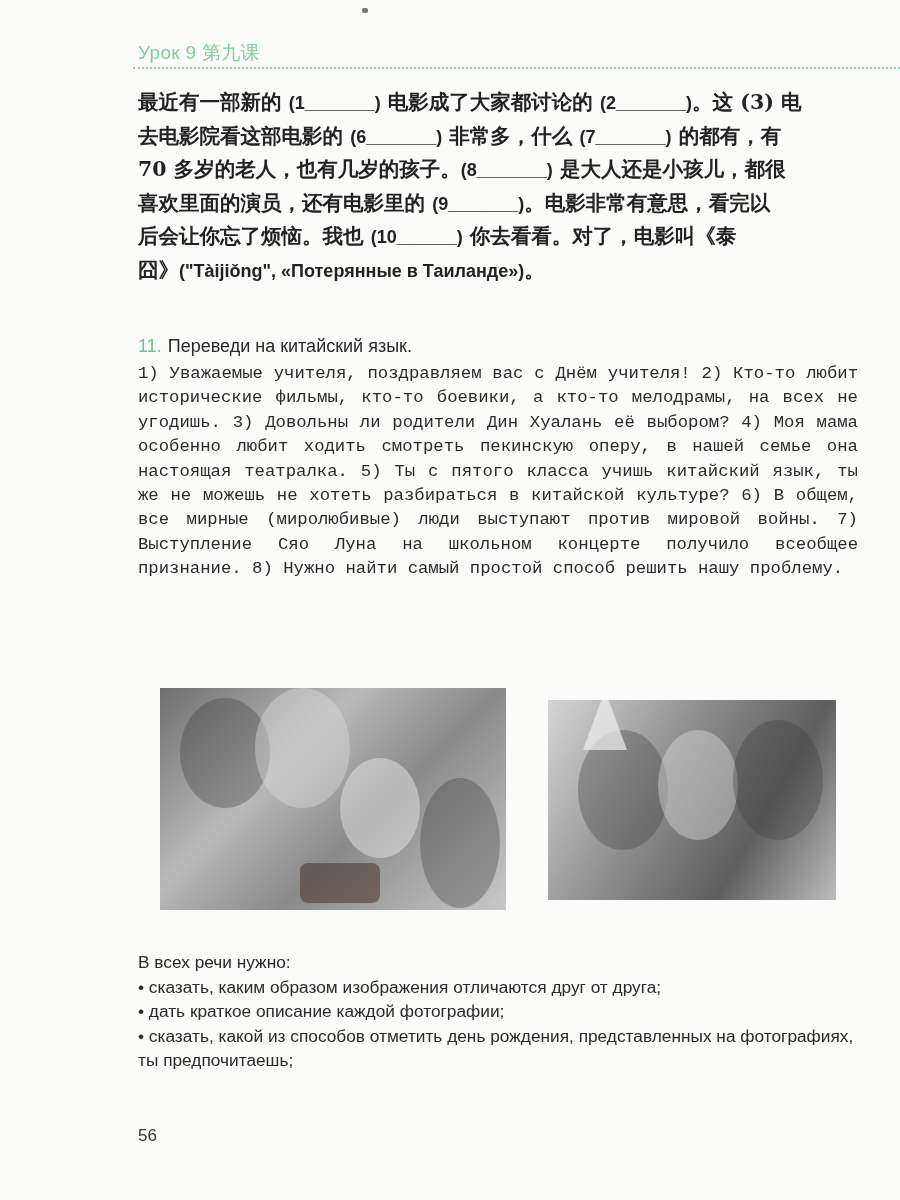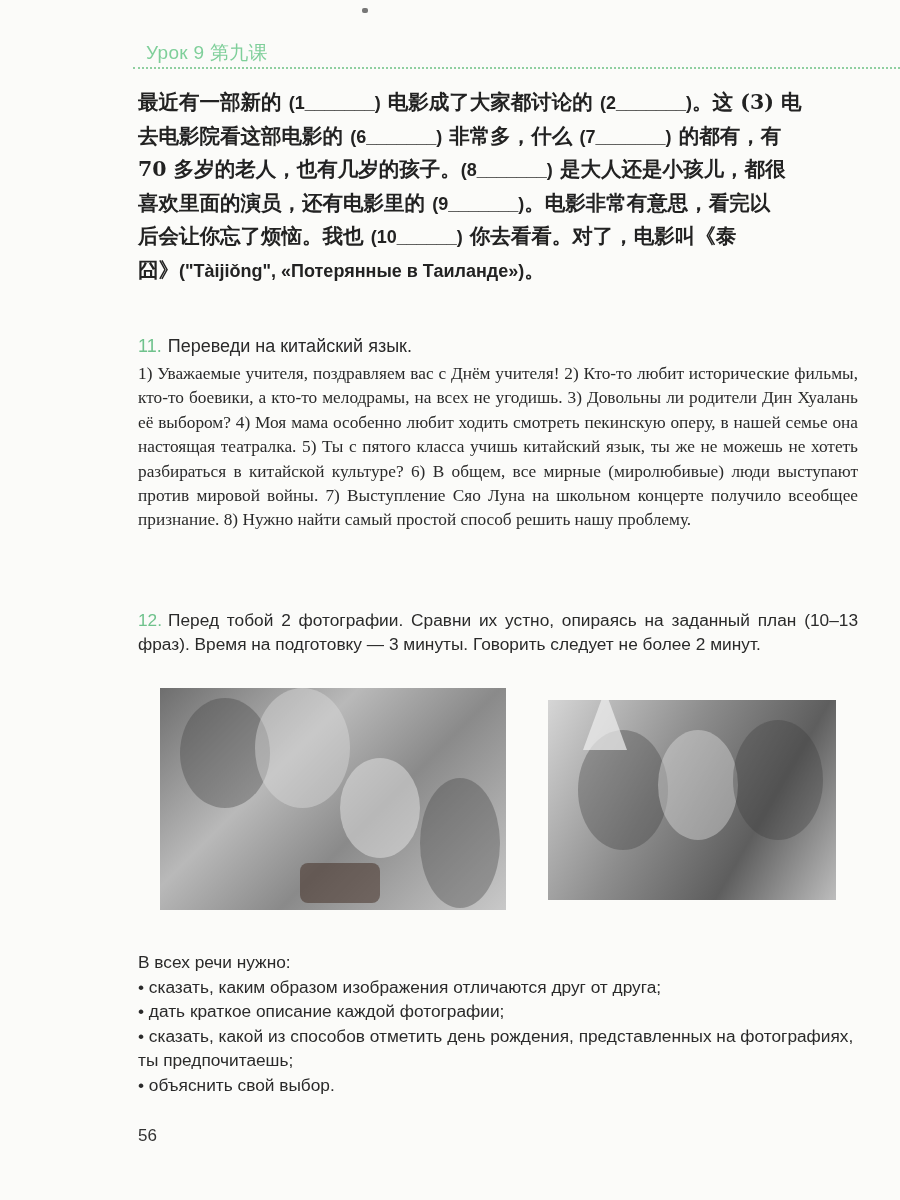--- a/index.html
+++ b/index.html
@@ -5,31 +5,31 @@
   html, body { margin:0; padding:0; }
   body {
     width:900px; height:1200px; overflow:hidden;
     background:#fbfbf9;
     font-family:"DejaVu Sans", sans-serif;
     color:#2a2a2a;
     position:relative;
   }
   .page { position:absolute; left:0; top:0; width:900px; height:1200px; }
   .dot-mark { position:absolute; left:362px; top:8px; width:6px; height:5px; background:#777; border-radius:2px; }
-  .header { position:absolute; left:138px; top:40px; font-family:"Liberation Sans", sans-serif; font-size:19px; color:#7fcf9a; letter-spacing:0.3px;margin-left:8px; }
+  .header { position:absolute; left:138px; top:40px; font-family:"Liberation Sans", sans-serif; font-size:19px; color:#7fcf9a; letter-spacing:0.3px; }
   .header-rule { position:absolute; left:133px; right:0; top:67px; border-top:2px dotted #8fcfa0; }
 
   .cn-block { position:absolute; left:138px; top:86px; width:720px; font-family:"DejaVu Serif", serif; font-size:20.5px; line-height:32.5px; color:#222;font-weight:bold; }
   .cn-line { white-space:nowrap; }
   .blank { font-family:"Liberation Sans", sans-serif; font-size:18px; }
 
   .ex { position:absolute; left:138px; font-family:"Liberation Sans", sans-serif; font-size:18px; color:#2a2a2a;margin-top:8px; }
   .ex-num { color:#6fc28c; margin-right:6px; }
   .ex11-title { top:328px; }
-  .ex11-body { position:absolute; left:138px; top:362px; width:720px; font-family:Liberation Serif, serif; font-size:17.3px; line-height:24.4px; text-align:justify; color:#2a2a2a; }
+  .ex11-body { position:absolute; left:138px; top:362px; width:720px; font-family:Liberation Mono, monospace; font-size:17.3px; line-height:24.4px; text-align:justify; color:#2a2a2a; }
   .ex12-title { top:600px; width:720px; line-height:24.4px; font-size:17.3px; text-align:justify; }
 
   .photo { position:absolute; background:#9a9a9a; overflow:hidden; }
   .photo1 { left:160px; top:688px; width:346px; height:222px; background:linear-gradient(135deg,#6e6e6e 0%,#b9b9b9 35%,#8a8a8a 60%,#c9c9c9 100%); }
   .photo2 { left:548px; top:700px; width:288px; height:200px; background:linear-gradient(120deg,#d6d6d6 0%,#8d8d8d 40%,#5e5e5e 70%,#bdbdbd 100%); }
   .shape { position:absolute; border-radius:50%; background:rgba(60,60,60,0.35); }
 
   .ex12-list { position:absolute; left:138px; top:950px; width:720px; font-family:"Liberation Sans", sans-serif; font-size:17.3px; line-height:24.5px; color:#2a2a2a; }
   .page-num { position:absolute; left:138px; top:1126px; font-family:"Liberation Sans", sans-serif; font-size:17px; color:#333; }
 </style>
@@ -60,40 +60,36 @@
     <div class="cn-line">
       <span>囧》</span><span class="blank">("Tàijiǒng", «Потерянные в Таиланде»)</span><span>。</span>
     </div>
   </div>
 
   <div class="ex ex11-title">
     <span class="ex-num">11.</span><span>Переведи на китайский язык.</span>
   </div>
   <div class="ex11-body">1) Уважаемые учителя, поздравляем вас с Днём учителя! 2) Кто-то любит исторические фильмы, кто-то боевики, а кто-то мелодрамы, на всех не угодишь. 3) Довольны ли родители Дин Хуалань её выбором? 4) Моя мама особенно любит ходить смотреть пекинскую оперу, в нашей семье она настоящая театралка. 5) Ты с пятого класса учишь китайский язык, ты же не можешь не хотеть разбираться в китайской культуре? 6) В общем, все мирные (миролюбивые) люди выступают против мировой войны. 7) Выступление Сяо Луна на школьном концерте получило всеобщее признание. 8) Нужно найти самый простой способ решить нашу проблему.</div>
 
-  <div class="ex ex12-title">
-    <span class="ex-num">12.</span><span>Перед тобой 2 фотографии. Сравни их устно, опираясь на заданный план (10–13 фраз). Время на подготовку — 3 минуты. Говорить следует не более 2 минут.</span>
-  </div>
 
   <div class="photo photo1">
     <div class="shape" style="left:20px;top:10px;width:90px;height:110px;"></div>
     <div class="shape" style="left:95px;top:0px;width:95px;height:120px;background:rgba(220,220,220,0.45);"></div>
     <div class="shape" style="left:180px;top:70px;width:80px;height:100px;background:rgba(230,230,230,0.5);"></div>
     <div class="shape" style="left:260px;top:90px;width:80px;height:130px;"></div>
     <div class="shape" style="left:140px;top:175px;width:80px;height:40px;border-radius:8px;background:rgba(70,50,40,0.55);"></div>
   </div>
   <div class="photo photo2">
     <div class="shape" style="left:30px;top:30px;width:90px;height:120px;"></div>
     <div class="shape" style="left:110px;top:30px;width:80px;height:110px;background:rgba(230,230,230,0.4);"></div>
     <div class="shape" style="left:185px;top:20px;width:90px;height:120px;"></div>
     <div style="position:absolute;left:35px;top:-10px;width:0;height:0;border-left:22px solid transparent;border-right:22px solid transparent;border-bottom:60px solid rgba(240,240,240,0.7);"></div>
   </div>
 
   <div class="ex12-list">
     <div>В всех речи нужно:</div>
     <div>• сказать, каким образом изображения отличаются друг от друга;</div>
     <div>• дать краткое описание каждой фотографии;</div>
     <div>• сказать, какой из способов отметить день рождения, представленных на фотографиях, ты предпочитаешь;</div>
-    <div>• объяснить свой выбор.</div>
   </div>
 
   <div class="page-num">56</div>
 </div>
 
 </body></html>

